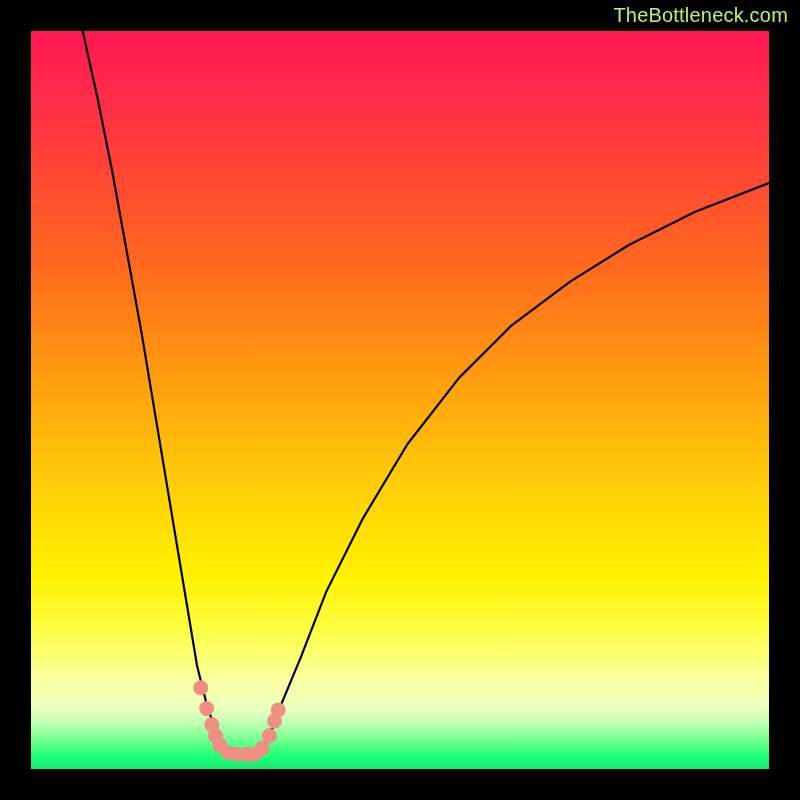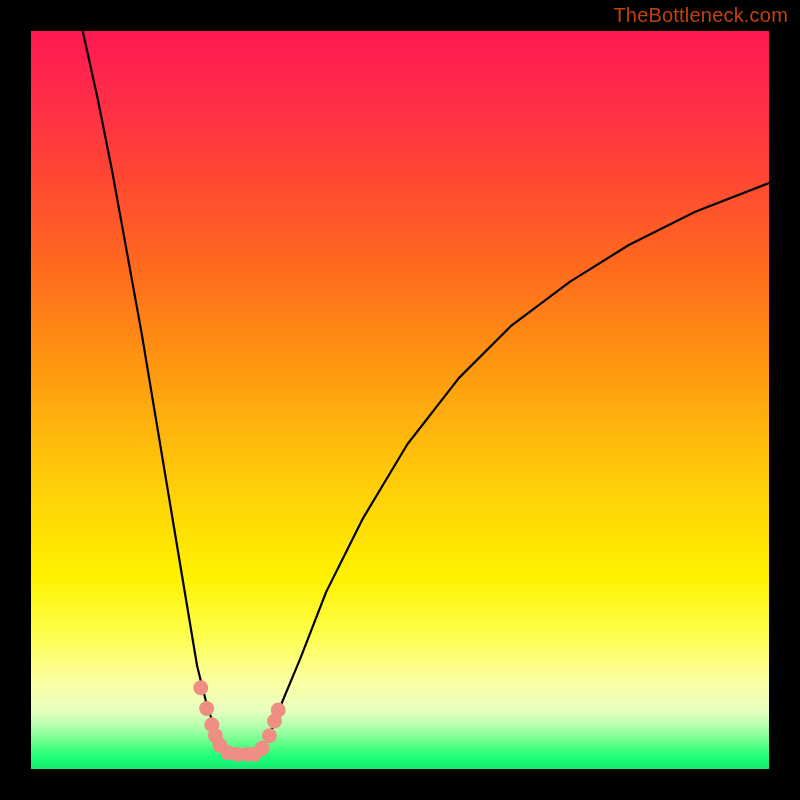--- a/index.html
+++ b/index.html
@@ -53,21 +53,21 @@
   .curves {
     position: absolute;
     left: 0; top: 0;
     width: 100%;
     height: 100%;
   }
   .watermark {
     position: absolute;
     top: 4px;
     right: 12px;
-    color: #c2410c;
+    color: #bef264;
     font-size: 20px;
     font-weight: 400;
     letter-spacing: 0.2px;
   }
 </style>
 </head>
 <body>
 
 <div class="frame">
   <div class="plot-area">

